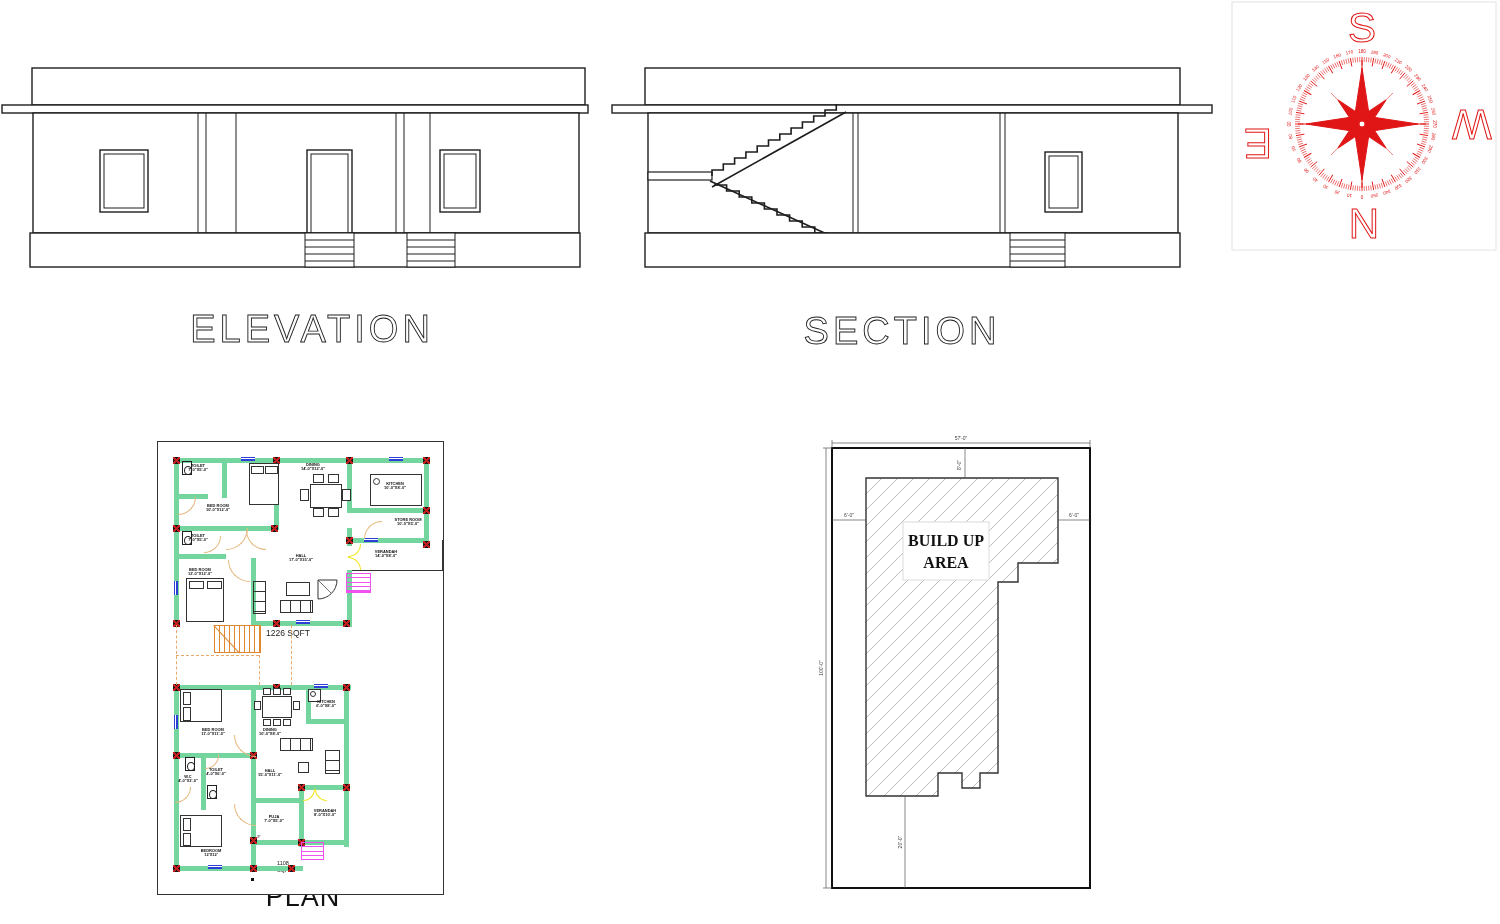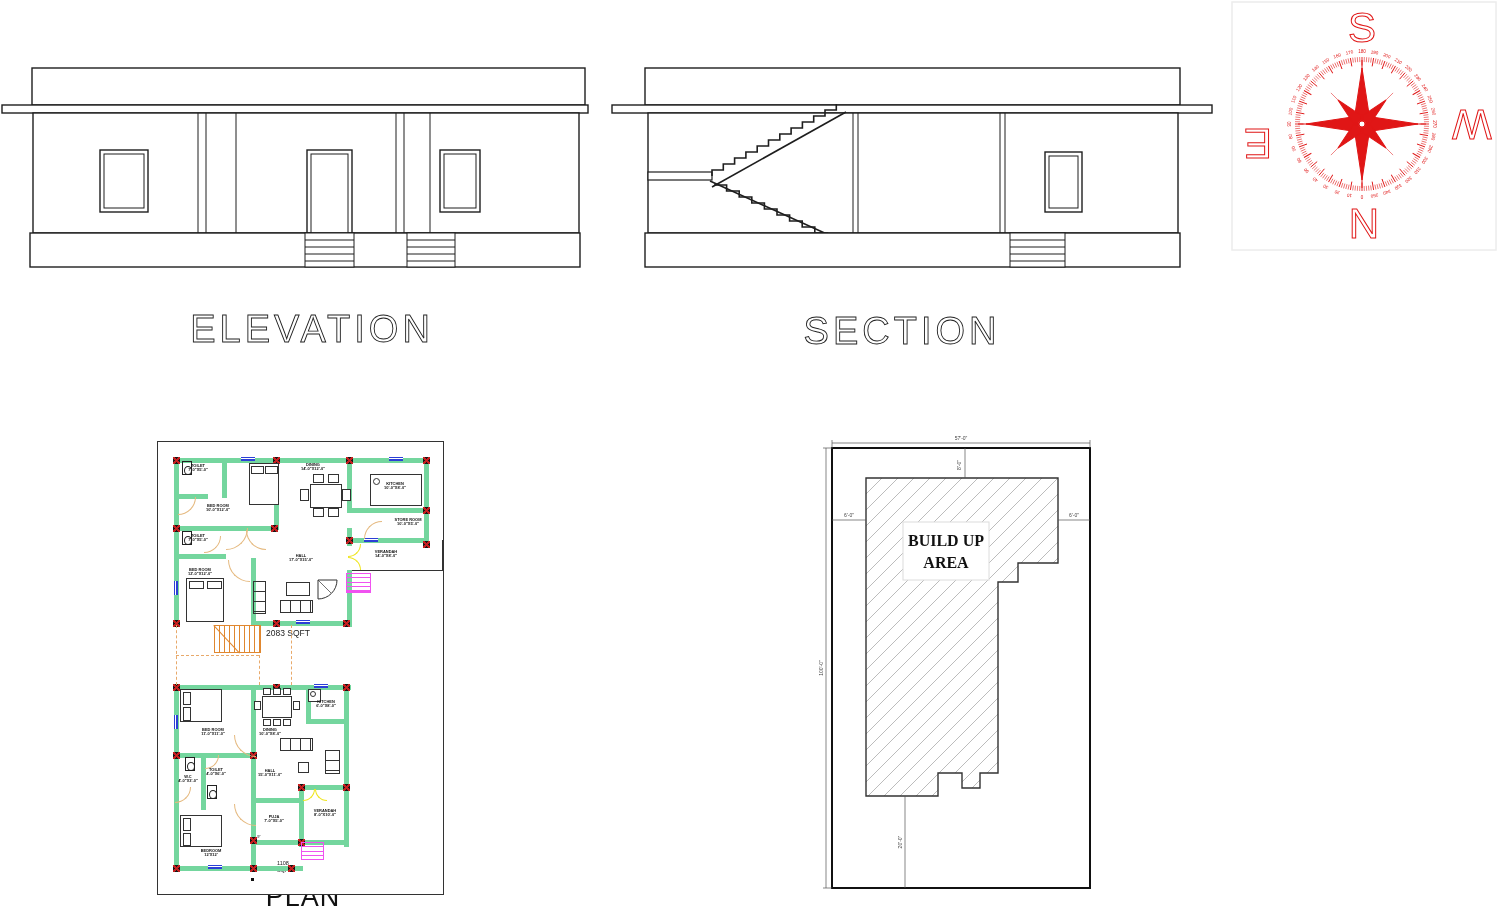--- a/index.html
+++ b/index.html
@@ -454,21 +454,21 @@
 
 <div id="plan">
 
   <div class="ver-outline" style="left:189px;top:98px;width:95px;height:30px;"></div>
 
   <svg width="24" height="24" style="position:absolute;left:158px;top:136px;">
     <path d="M2,2 L2,21 A19,19 0 0 0 21,2 Z" fill="#fff" stroke="#333" stroke-width="1"></path>
     <line x1="2" y1="2" x2="15" y2="15" stroke="#333" stroke-width="0.7"></line>
   </svg>
 
-  <div class="area-label" style="left:108px;top:186px;font-size:8.5px;">2083 SQFT</div>
+  <div class="area-label" style="left:108px;top:186px;font-size:8.5px;">1226 SQFT</div>
   <div class="area-label" style="left:119px;top:418px;font-size:5.5px;line-height:1.3;">
     <span style="display:block;">1108</span>
     <span style="display:block;">SQFT</span>
   </div>
   <div class="area-label" style="left:95px;top:393px;font-size:6px;transform:scale(0.66);transform-origin:left top;">2'-9"</div>
   <div class="thinline" style="left:93px;top:401px;width:16px;height:1px;"></div>
   <div class="area-label" style="left:104px;top:256px;font-size:6px;transform:scale(0.58);transform-origin:left top;">6'-0" X 3'-0"</div>
   <div class="thinline" style="left:93px;top:436px;width:3px;height:3px;background:#111;"></div>
 <div class="wall" style="left: 16px; top: 16px; width: 254px; height: 4.5px; background: rgb(116, 214, 158);"></div>
       <div class="wall" style="left: 16px; top: 16px; width: 4.5px; height: 167px; background: rgb(116, 214, 158);"></div>

